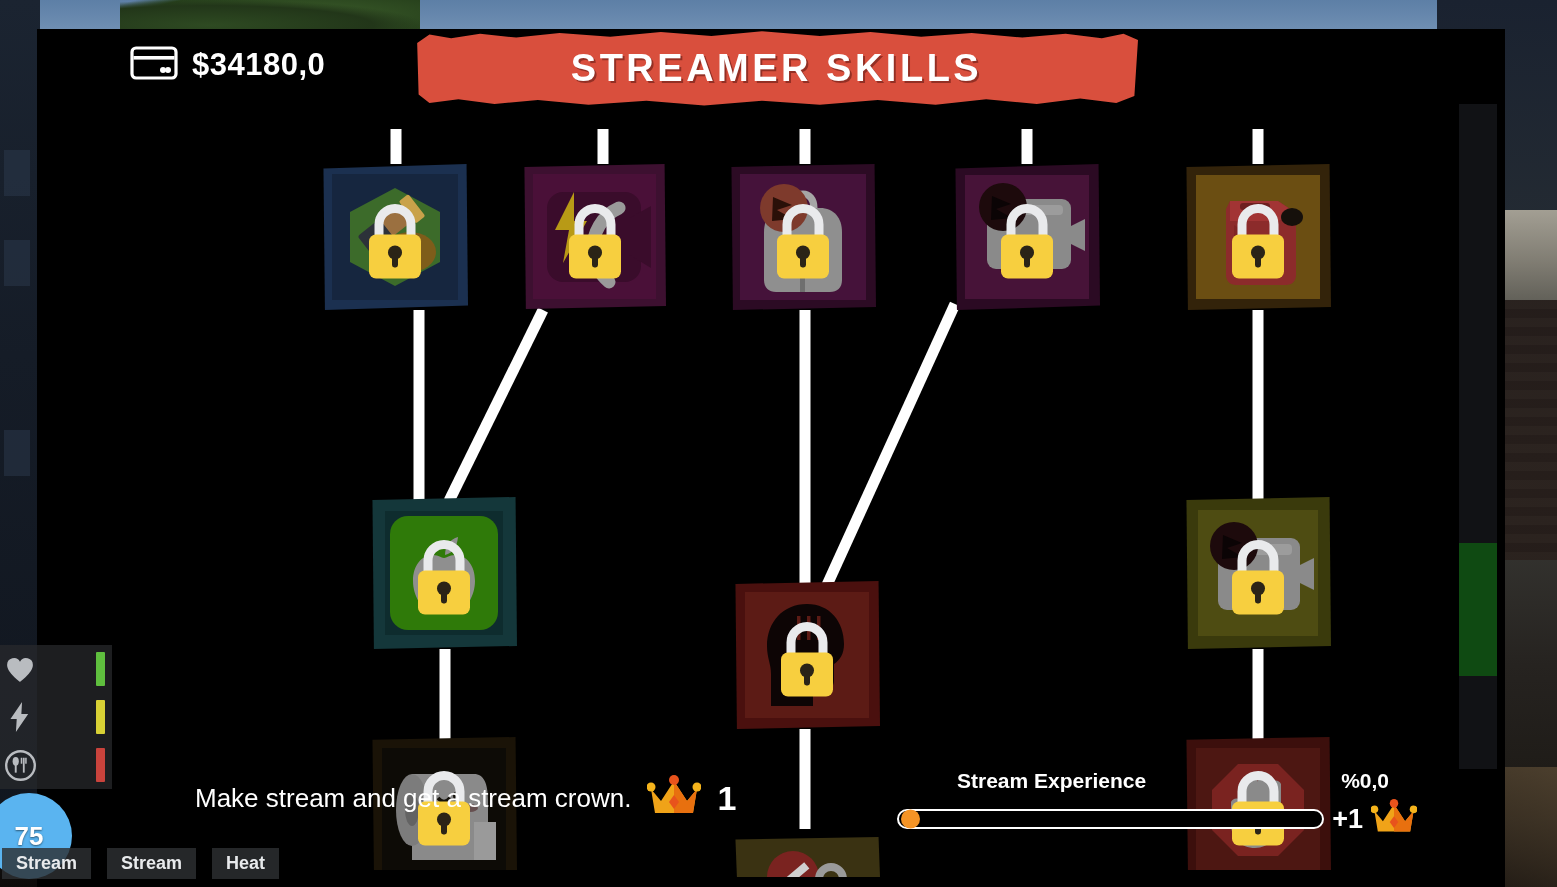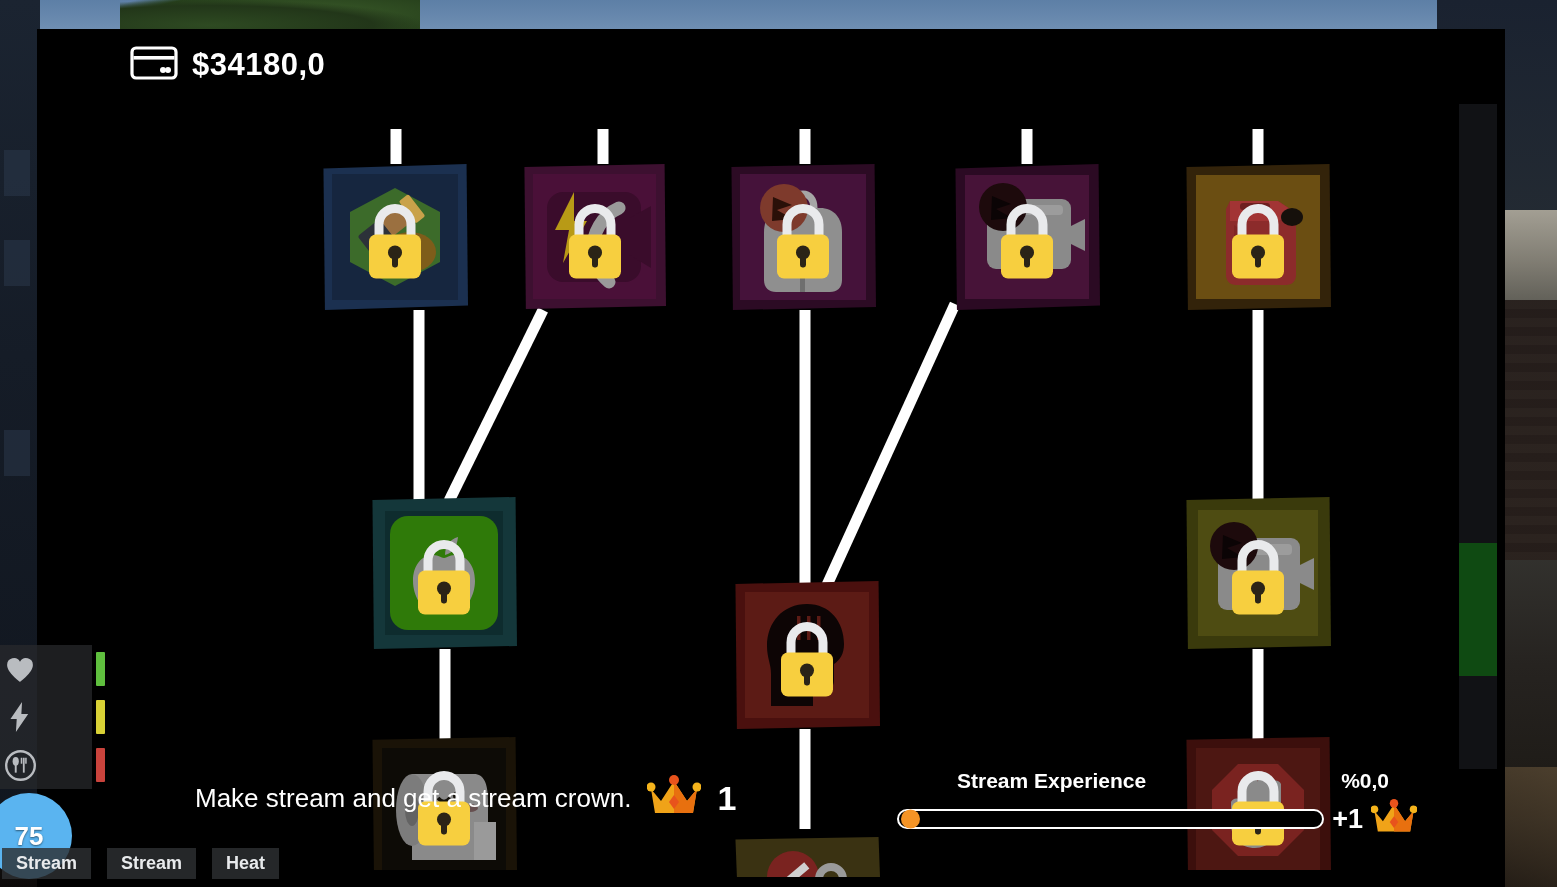--- a/index.html
+++ b/index.html
@@ -27,21 +27,21 @@
       background:linear-gradient(180deg,#b9b3a4 0%,#8e897c 60%,#6d6a60 100%); opacity:.85; }
   .bg-strip-r2 { position:absolute; right:0; top:300px; width:120px; height:260px;
       background:repeating-linear-gradient(180deg,#2a211d 0px,#2a211d 9px,#241b18 9px,#241b18 18px); opacity:.9; }
   .bg-ground { position:absolute; left:0; bottom:0; width:100%; height:70px;
       background:linear-gradient(180deg,#1c1a16 0%,#141210 50%,#0c0a09 100%); }
   .bg-road { position:absolute; right:0; bottom:0; width:180px; height:120px;
       background:linear-gradient(200deg,#5a4a34 0%,#3a2f22 55%,#1a1511 100%); opacity:.75; }
   .bg-win { position:absolute; background:#2b3a4d; opacity:.5; }
 
   
-  .hud { position:absolute; left:0; top:645px; width:92px; z-index:40; }
+  .hud { position:absolute; left:0; top:645px; width:112px; z-index:40; }
   .hud-row { position:relative; display:flex; align-items:center; height:48px;
              background:rgba(40,42,45,.72); }
   .hud-ico { width:40px; height:48px; display:flex; align-items:center; justify-content:center;
              color:#b9bcc0; }
   .hud-bar { position:absolute; left:96px; top:7px; width:9px; height:34px; border-radius:1px; }
   .hud-circle { position:absolute; left:-14px; top:148px; width:86px; height:86px;
       border-radius:50%; background:#5ab4f0; display:flex; align-items:center; justify-content:center;
       color:#fff; font-weight:bold; font-size:26px; text-shadow:0 1px 2px rgba(0,0,0,.5); }
   .statuses { position:absolute; left:0; bottom:8px; display:flex; gap:16px; z-index:40; padding-left:2px; }
   .status-chip { background:rgba(45,47,50,.82); color:#e8eaec; font-weight:bold; font-size:18px;
@@ -164,20 +164,24 @@
         <svg width="48" height="34" viewBox="0 0 48 34">
           <rect x="2" y="2" width="44" height="30" rx="4" fill="none" stroke="#fff" stroke-width="3.2"></rect>
           <rect x="3.5" y="10" width="41" height="3.6" fill="#fff"></rect>
           <circle cx="33" cy="24" r="3" fill="#fff"></circle>
             <circle cx="38" cy="24" r="3" fill="#fff"></circle>
         </svg>
       </span>
       <span class="money-val">$34180,0</span>
     </div>
 
+    <div class="banner">
+      <div class="banner-ink"></div>
+      <div class="banner-txt">STREAMER SKILLS</div>
+    </div>
 
     <div class="tree">
 
       <svg class="links">
         <g stroke="#ffffff" stroke-width="11" stroke-linecap="butt">
 
           <line x1="359" y1="40" x2="359" y2="75"></line>
           <line x1="566" y1="40" x2="566" y2="75"></line>
           <line x1="768" y1="40" x2="768" y2="75"></line>
           <line x1="990" y1="40" x2="990" y2="75"></line>

